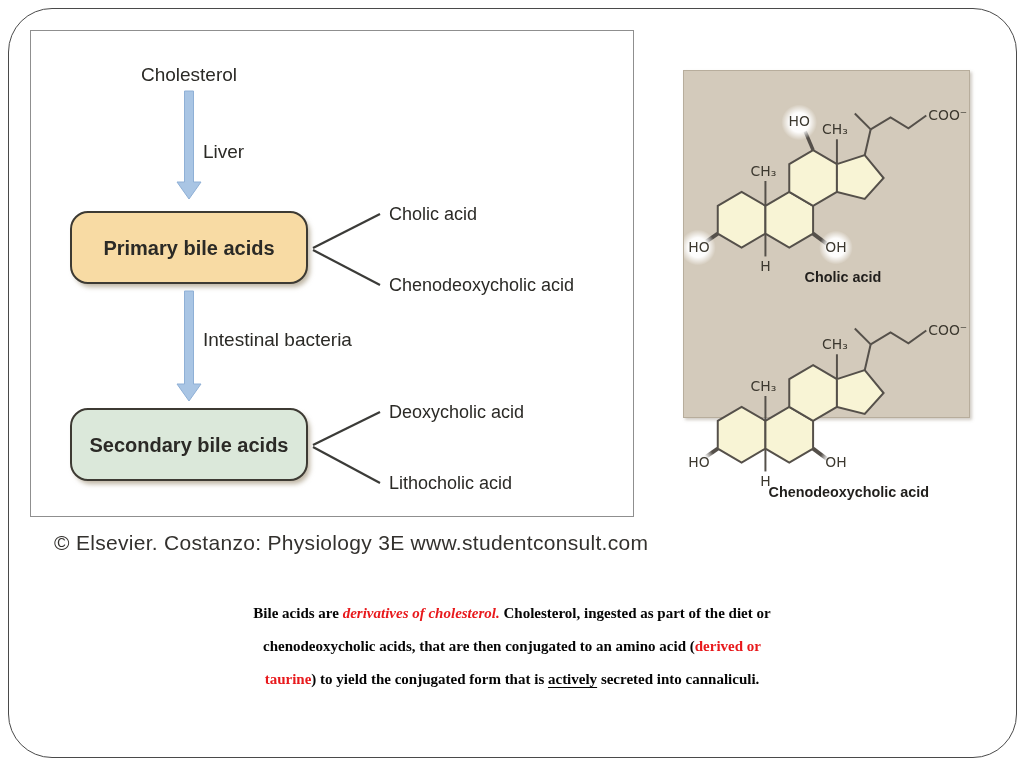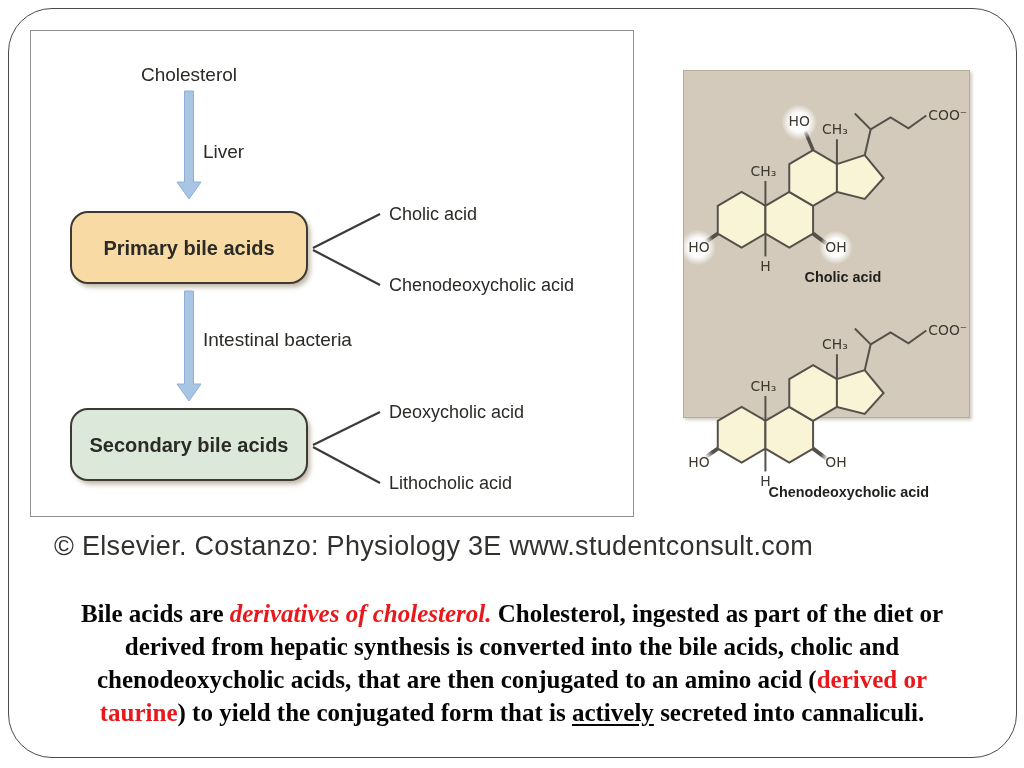--- a/index.html
+++ b/index.html
@@ -7,24 +7,24 @@
        font-family:"Liberation Sans",sans-serif;}
   .slide-border{position:absolute;left:8px;top:8px;right:7px;bottom:10px;
        border:1.5px solid #4a4a4a;border-radius:44px;}
   .flow-panel{position:absolute;left:30px;top:30px;width:604px;height:487px;
        background:#ffffff;border:1.5px solid #8f8f8f;box-sizing:border-box;}
   .flow-panel svg{display:block;}
   .chem-panel{position:absolute;left:683px;top:70px;width:287px;height:348px;
        background:#d3cabb;border:1px solid #b7ad9c;box-sizing:border-box;
        box-shadow:2px 2px 3px rgba(120,110,90,.35);}
   .chem-panel svg{display:block;}
-  .caption{position:absolute;left:54px;top:531px;font-size:27px;letter-spacing:.3px;
+  .caption{position:absolute;left:54px;top:531px;font-size:21px;letter-spacing:.3px;
        color:#33312e;}
   .body-text{position:absolute;left:40px;right:40px;top:597px;text-align:center;
-       font-family:"Liberation Serif",serif;font-weight:bold;font-size:25px;
+       font-family:"Liberation Serif",serif;font-weight:bold;font-size:15px;
        line-height:33px;color:#050505;}
   .red{color:#e8191c;}
   .red-italic{color:#e8191c;font-style:italic;}
   .u{text-decoration:underline;text-underline-offset:3px;}
   text{fill:#2b2a26;}
   .dg-label{font-size:19px;font-family:"Liberation Sans",sans-serif;}
   .dg-branch{font-size:18px;font-family:"Liberation Sans",sans-serif;}
   .dg-box-label{font-size:20px;font-weight:bold;font-family:"Liberation Sans",sans-serif;}
   .atom{font-size:14px;font-family:"DejaVu Sans","Liberation Sans",sans-serif;fill:#3c382f;}
   .chem-name{font-size:14.5px;font-weight:bold;font-family:"Liberation Sans",sans-serif;fill:#211f1c;}
@@ -136,16 +136,15 @@
       <text class="atom" x="82" y="207" text-anchor="middle">H</text>
       <text class="chem-name" x="166" y="218" text-anchor="middle">Chenodeoxycholic acid</text>
     </g>
   </svg>
 </div>
 
 <div class="caption">© Elsevier. Costanzo: Physiology 3E www.studentconsult.com</div>
 
 <div class="body-text">
   <div><span>Bile acids are </span><span class="red-italic">derivatives of cholesterol.</span><span> Cholesterol, ingested as part of the diet or</span></div>
-  <div><span>derived from hepatic synthesis is converted into the bile acids, cholic and</span></div>
   <div><span>chenodeoxycholic acids, that are then conjugated to an amino acid (</span><span class="red">derived or</span></div>
   <div><span class="red">taurine</span><span>) to yield the conjugated form that is </span><span class="u">actively</span><span> secreted into cannaliculi.</span></div>
 </div>
 
 </body></html>

